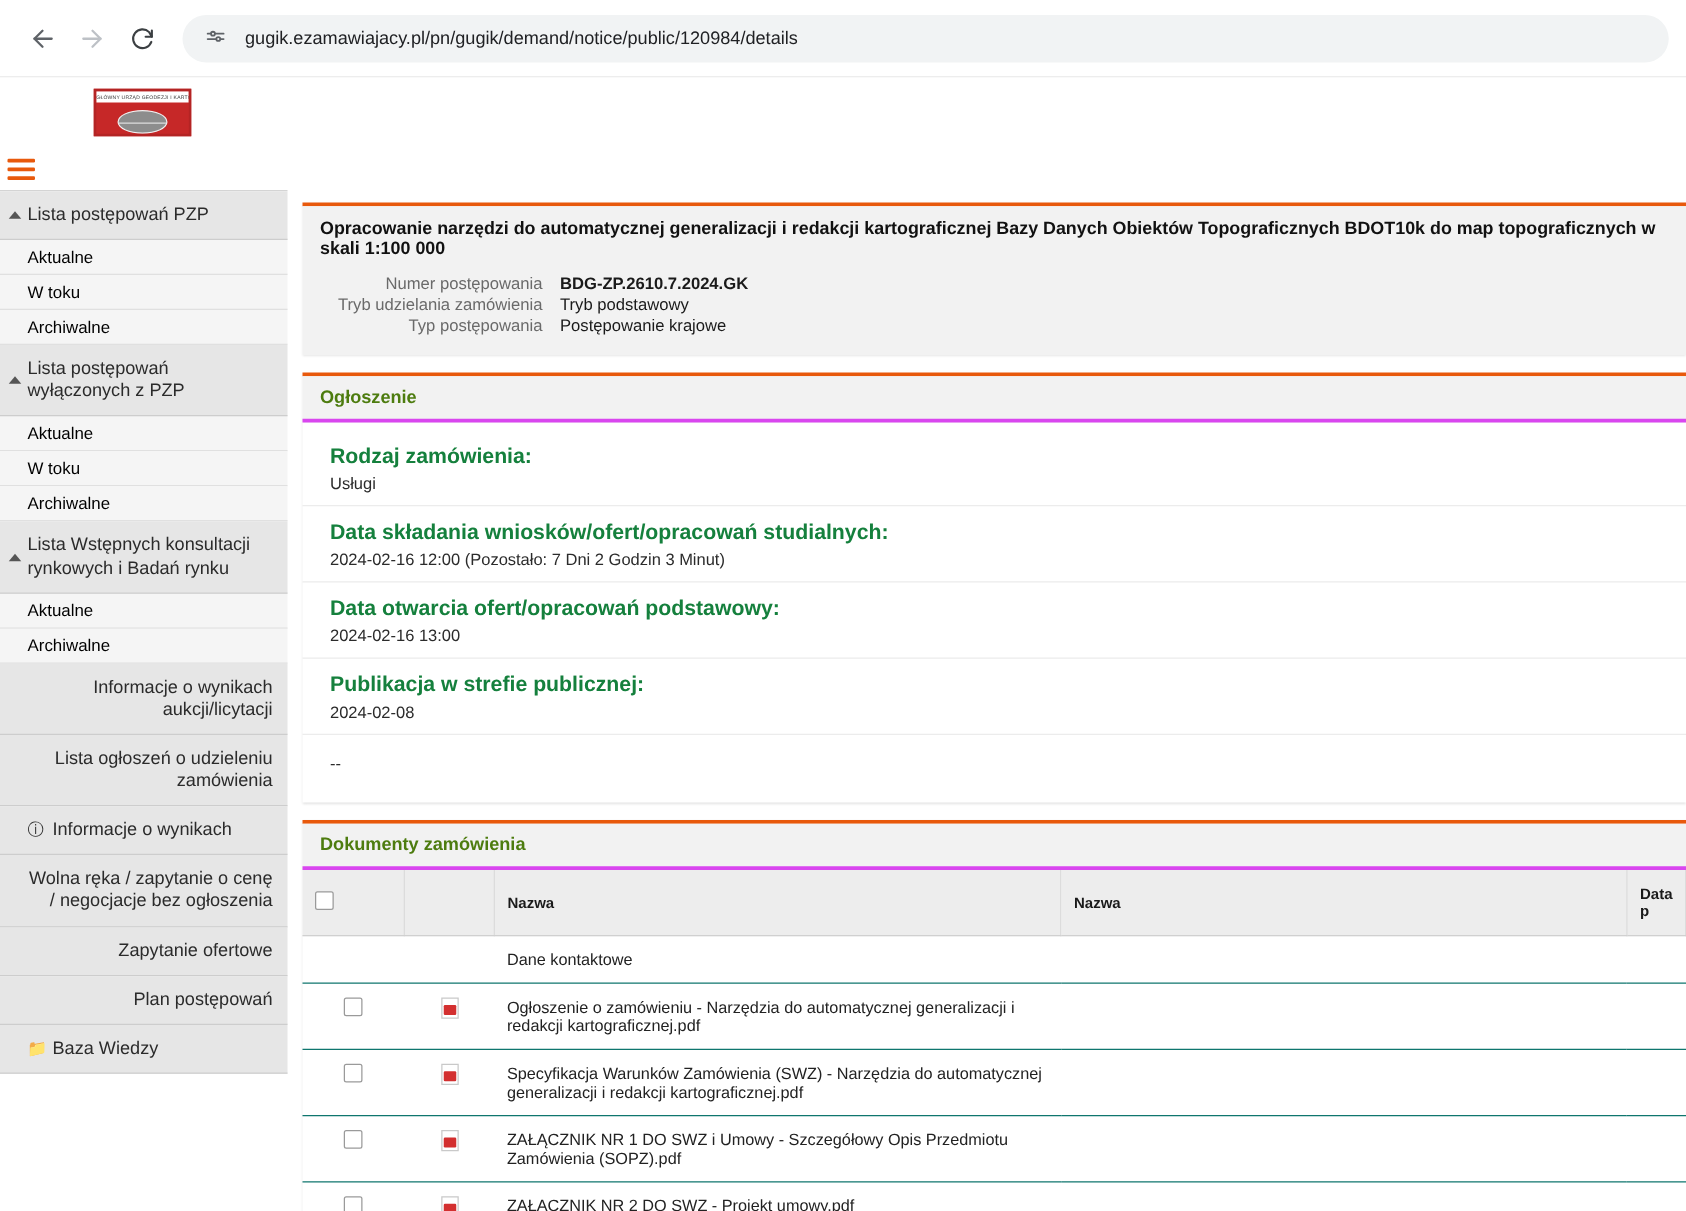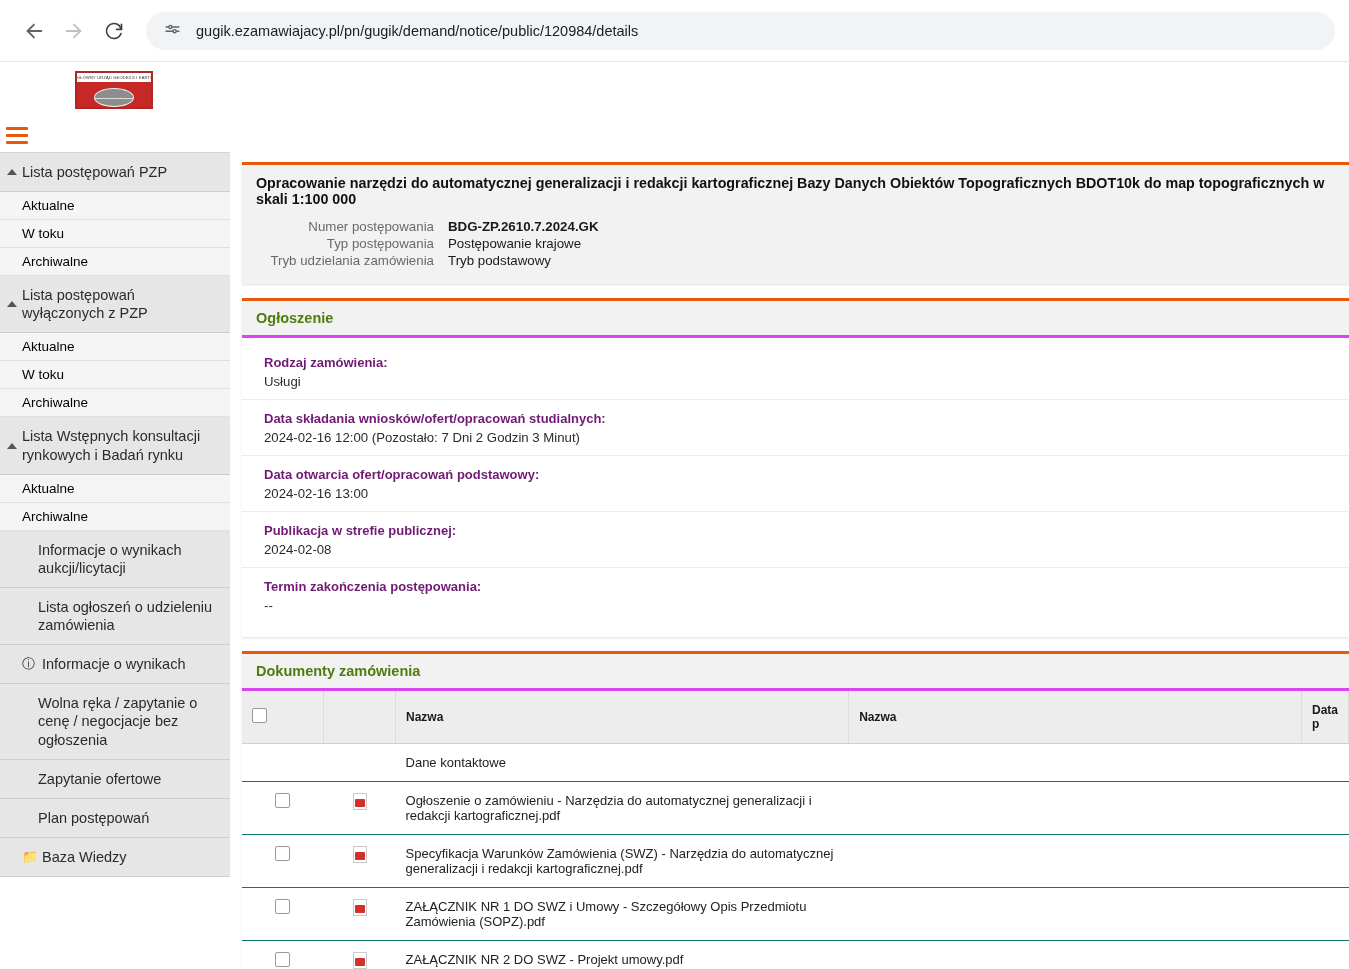--- a/index.html
+++ b/index.html
@@ -121,21 +121,21 @@
     line-height: 1.25;
   }
   .side-group .caret {
     position: absolute; left: 7px; top: 50%;
     transform: translateY(-50%);
     width: 0; height: 0;
     border-left: 5px solid transparent;
     border-right: 5px solid transparent;
     border-bottom: 6px solid #555;
   }
-  .side-group.plain { padding-left: 38px; }
+  .side-group.plain { padding-left: 22px; text-align: right; }
   .side-group .grp-icon {
     position: absolute; left: 22px; top: 50%; transform: translateY(-50%);
     font-size: 13px; color: #333;
   }
   .side-group.with-icon { padding-left: 42px; }
   .side-sub {
     background: #f5f5f5;
     border-bottom: 1px solid #e0e0e0;
     padding: 6px 12px 6px 22px;
     font-size: 13.5px;
@@ -181,21 +181,21 @@
   }
   .meta-value { color: #1a1a1a; }
   .meta-value.bold { font-weight: bold; }
 
   .ann-body { padding: 6px 0 14px 0; }
   .ann-block {
     padding: 11px 14px 10px 22px;
     border-bottom: 1px solid #ececec;
   }
   .ann-block:last-child { border-bottom: none; }
-  .ann-label { font-size: 13px; font-weight: bold; color: #701a75; }
+  .ann-label { font-size: 17px; font-weight: bold; color: #15803d; }
   .ann-value { font-size: 13.2px; color: #2b2b2b; margin-top: 4px; }
 
   
   table.docs { width: 100%; border-collapse: collapse; }
   table.docs th {
     background: #ededed;
     font-size: 12px;
     font-weight: bold;
     color: #1a1a1a;
     text-align: left;
@@ -343,26 +343,26 @@
 
     <div class="card">
       <div class="notice-head">
         <div class="title">Opracowanie narzędzi do automatycznej generalizacji i redakcji kartograficznej Bazy Danych Obiektów Topograficznych BDOT10k do map topograficznych w skali 1:100 000</div>
 
         <div class="meta-row">
           <div class="meta-label">Numer postępowania</div>
           <div class="meta-value bold">BDG-ZP.2610.7.2024.GK</div>
         </div>
         <div class="meta-row">
+          <div class="meta-label">Tryb udzielania zamówienia</div>
+          <div class="meta-value">Tryb podstawowy</div>
+        </div>
+        <div class="meta-row">
           <div class="meta-label">Typ postępowania</div>
           <div class="meta-value">Postępowanie krajowe</div>
-        </div>
-        <div class="meta-row">
-          <div class="meta-label">Tryb udzielania zamówienia</div>
-          <div class="meta-value">Tryb podstawowy</div>
         </div>
       </div>
     </div>
 
     <div class="card">
       <div class="card-title-band">Ogłoszenie</div>
       <div class="ann-body">
         <div class="ann-block">
           <div class="ann-label">Rodzaj zamówienia:</div>
           <div class="ann-value">Usługi</div>
@@ -373,21 +373,20 @@
         </div>
         <div class="ann-block">
           <div class="ann-label">Data otwarcia ofert/opracowań podstawowy:</div>
           <div class="ann-value">2024-02-16 13:00</div>
         </div>
         <div class="ann-block">
           <div class="ann-label">Publikacja w strefie publicznej:</div>
           <div class="ann-value">2024-02-08</div>
         </div>
         <div class="ann-block">
-          <div class="ann-label">Termin zakończenia postępowania:</div>
           <div class="ann-value">--</div>
         </div>
       </div>
     </div>
 
     <div class="card">
       <div class="card-title-band">Dokumenty zamówienia</div>
       <table class="docs">
         <thead>
           <tr>

